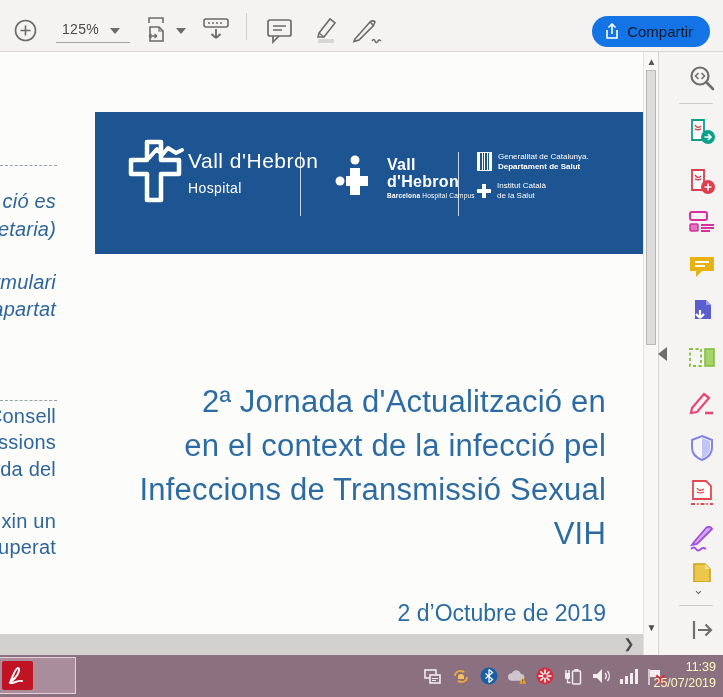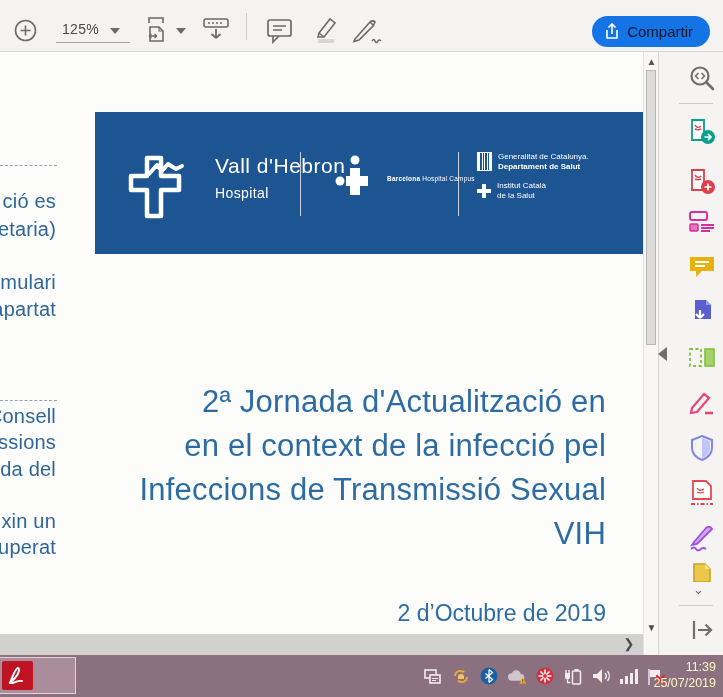--- a/index.html
+++ b/index.html
@@ -17,28 +17,28 @@
   .zoom-underline { position:absolute; top:42px; left:56px; width:74px; height:1px; background:#a7a5a3; }
   .tb-divider { position:absolute; top:13px; width:1px; height:27px; background:#cfcdcb; }
   .share-btn { position:absolute; top:16px; right:13px; height:31px; padding:0 17px 0 13px;
                background:#1474e6; border:none; border-radius:16px; color:#0f172a; font-size:15px;
                display:flex; align-items:center; gap:8px; font-family:"Liberation Sans",sans-serif; cursor:pointer; }
 
   
   .left-page { position:absolute; left:0; top:52px; width:58px; height:582px; background:#fcfcfb; }
   .dashline { position:absolute; left:0; width:57px; border-top:1px dashed #97a0ad; }
   .frag { position:absolute; right:2px; white-space:nowrap; font-size:20px; color:#2f6699; letter-spacing:.2px; }
-  .frag.it { }
+  .frag.it { font-style:italic; }
 
   
   .main-page { position:absolute; left:60px; top:52px; width:583px; height:582px; background:#fcfcfb; }
 
   .band { position:absolute; left:95px; top:60px; width:548px; height:142px; background:#1d5492; z-index:5; }
   .band-divider { position:absolute; top:40px; width:1px; height:64px; background:rgba(255,255,255,.75); }
-  .logo1 { position:absolute; left:32px; top:42px; display:flex; align-items:flex-start; gap:28px; color:#fff; }
+  .logo1 { position:absolute; left:32px; top:26px; display:flex; align-items:center; gap:1px; color:#fff; }
   .logo1-name { font-size:21px; letter-spacing:.5px; }
   .logo1-sub { font-size:14px; margin-top:7px; letter-spacing:.4px; }
   .logo2 { position:absolute; left:240px; top:42px; display:flex; align-items:center; gap:8px; color:#fff; }
   .logo2-name { font-weight:bold; font-size:16px; line-height:17px; letter-spacing:.3px; }
   .logo2-sub { font-size:6.5px; margin-top:2px; letter-spacing:.2px; }
   .logo2-sub b { font-weight:bold; }
   .logo3 { position:absolute; left:382px; top:40px; color:#fff; display:flex; flex-direction:column; gap:10px; }
   .logo3-row { display:flex; align-items:center; gap:6px; }
   .logo3 .t1 { font-size:8px; line-height:9.5px; }
   .logo3 .t1 b { display:block; }
@@ -170,20 +170,24 @@
 
       <div class="band-divider" style="left:205px;"></div>
 
       <div class="logo2">
         <svg width="44" height="46" viewBox="0 0 44 46">
           <circle cx="20" cy="6" r="4.5" fill="#fff"></circle>
           <circle cx="5" cy="27" r="4.5" fill="#fff"></circle>
           <path d="M15 14 h10 v8 h8 v10 h-8 v9 h-10 v-9 h-4 v-10 h4 z" fill="#fff"></path>
         </svg>
         <div>
+          <div class="logo2-name">
+            <div>Vall</div>
+            <div>d'Hebron</div>
+          </div>
           <div class="logo2-sub"><b>Barcelona</b><span> Hospital Campus</span></div>
         </div>
       </div>
 
       <div class="band-divider" style="left:363px;"></div>
 
       <div class="logo3">
         <div class="logo3-row">
           <div class="senyera">
               <i></i>

